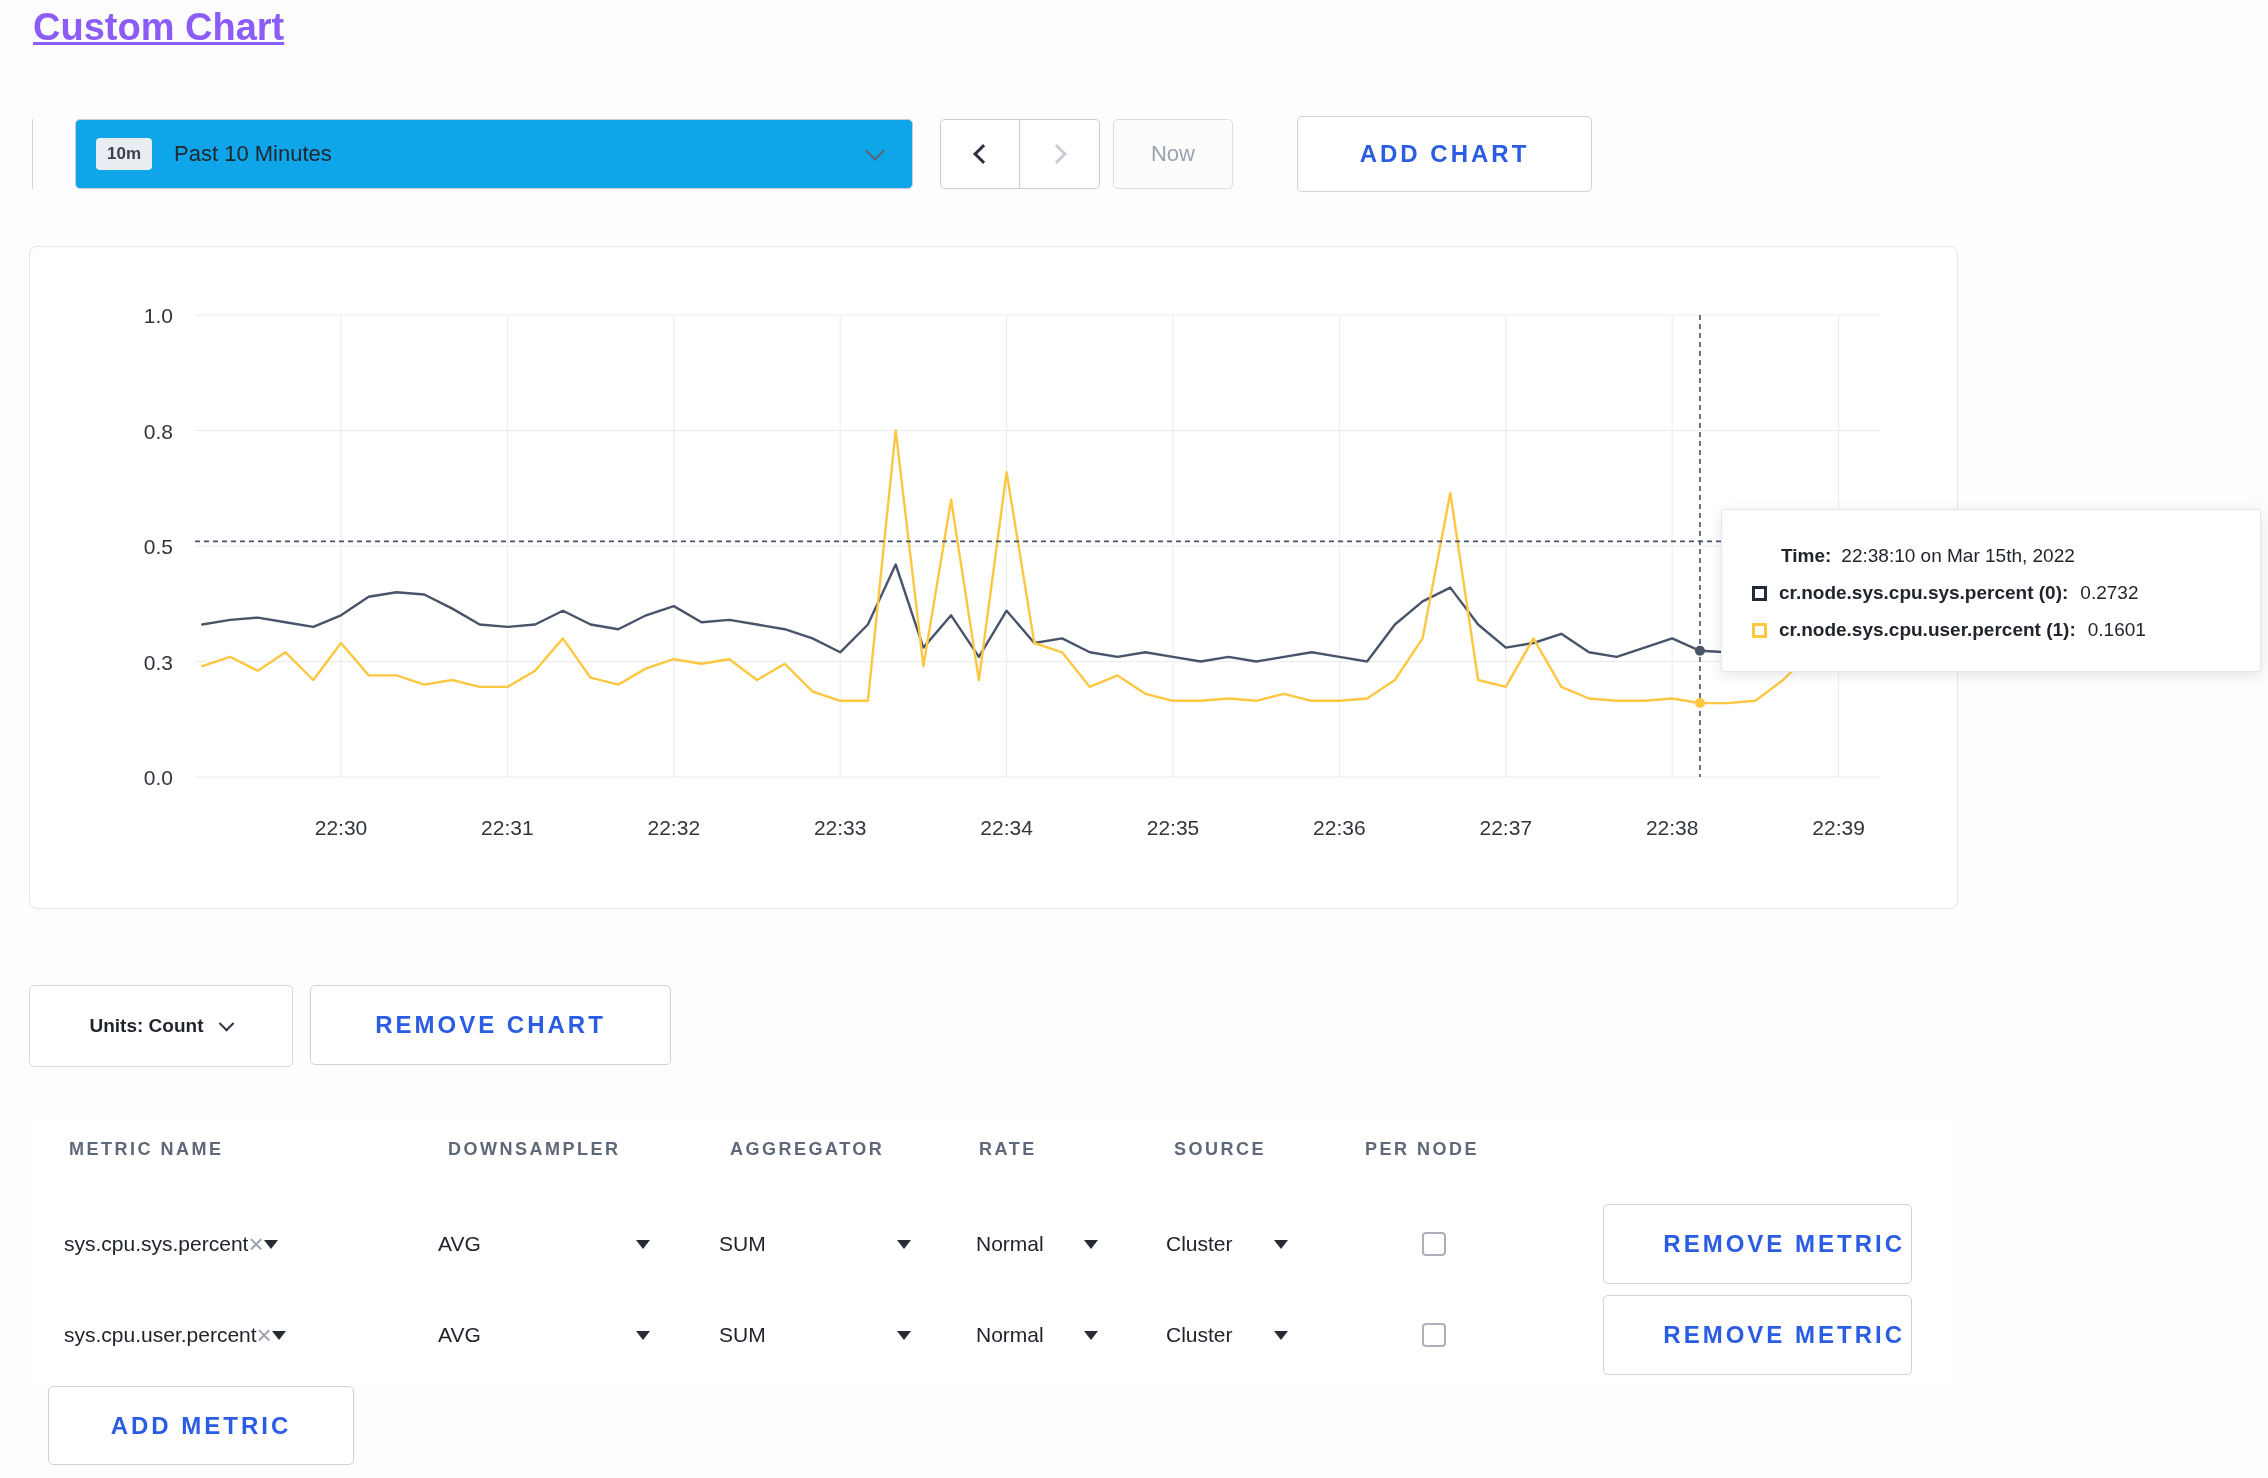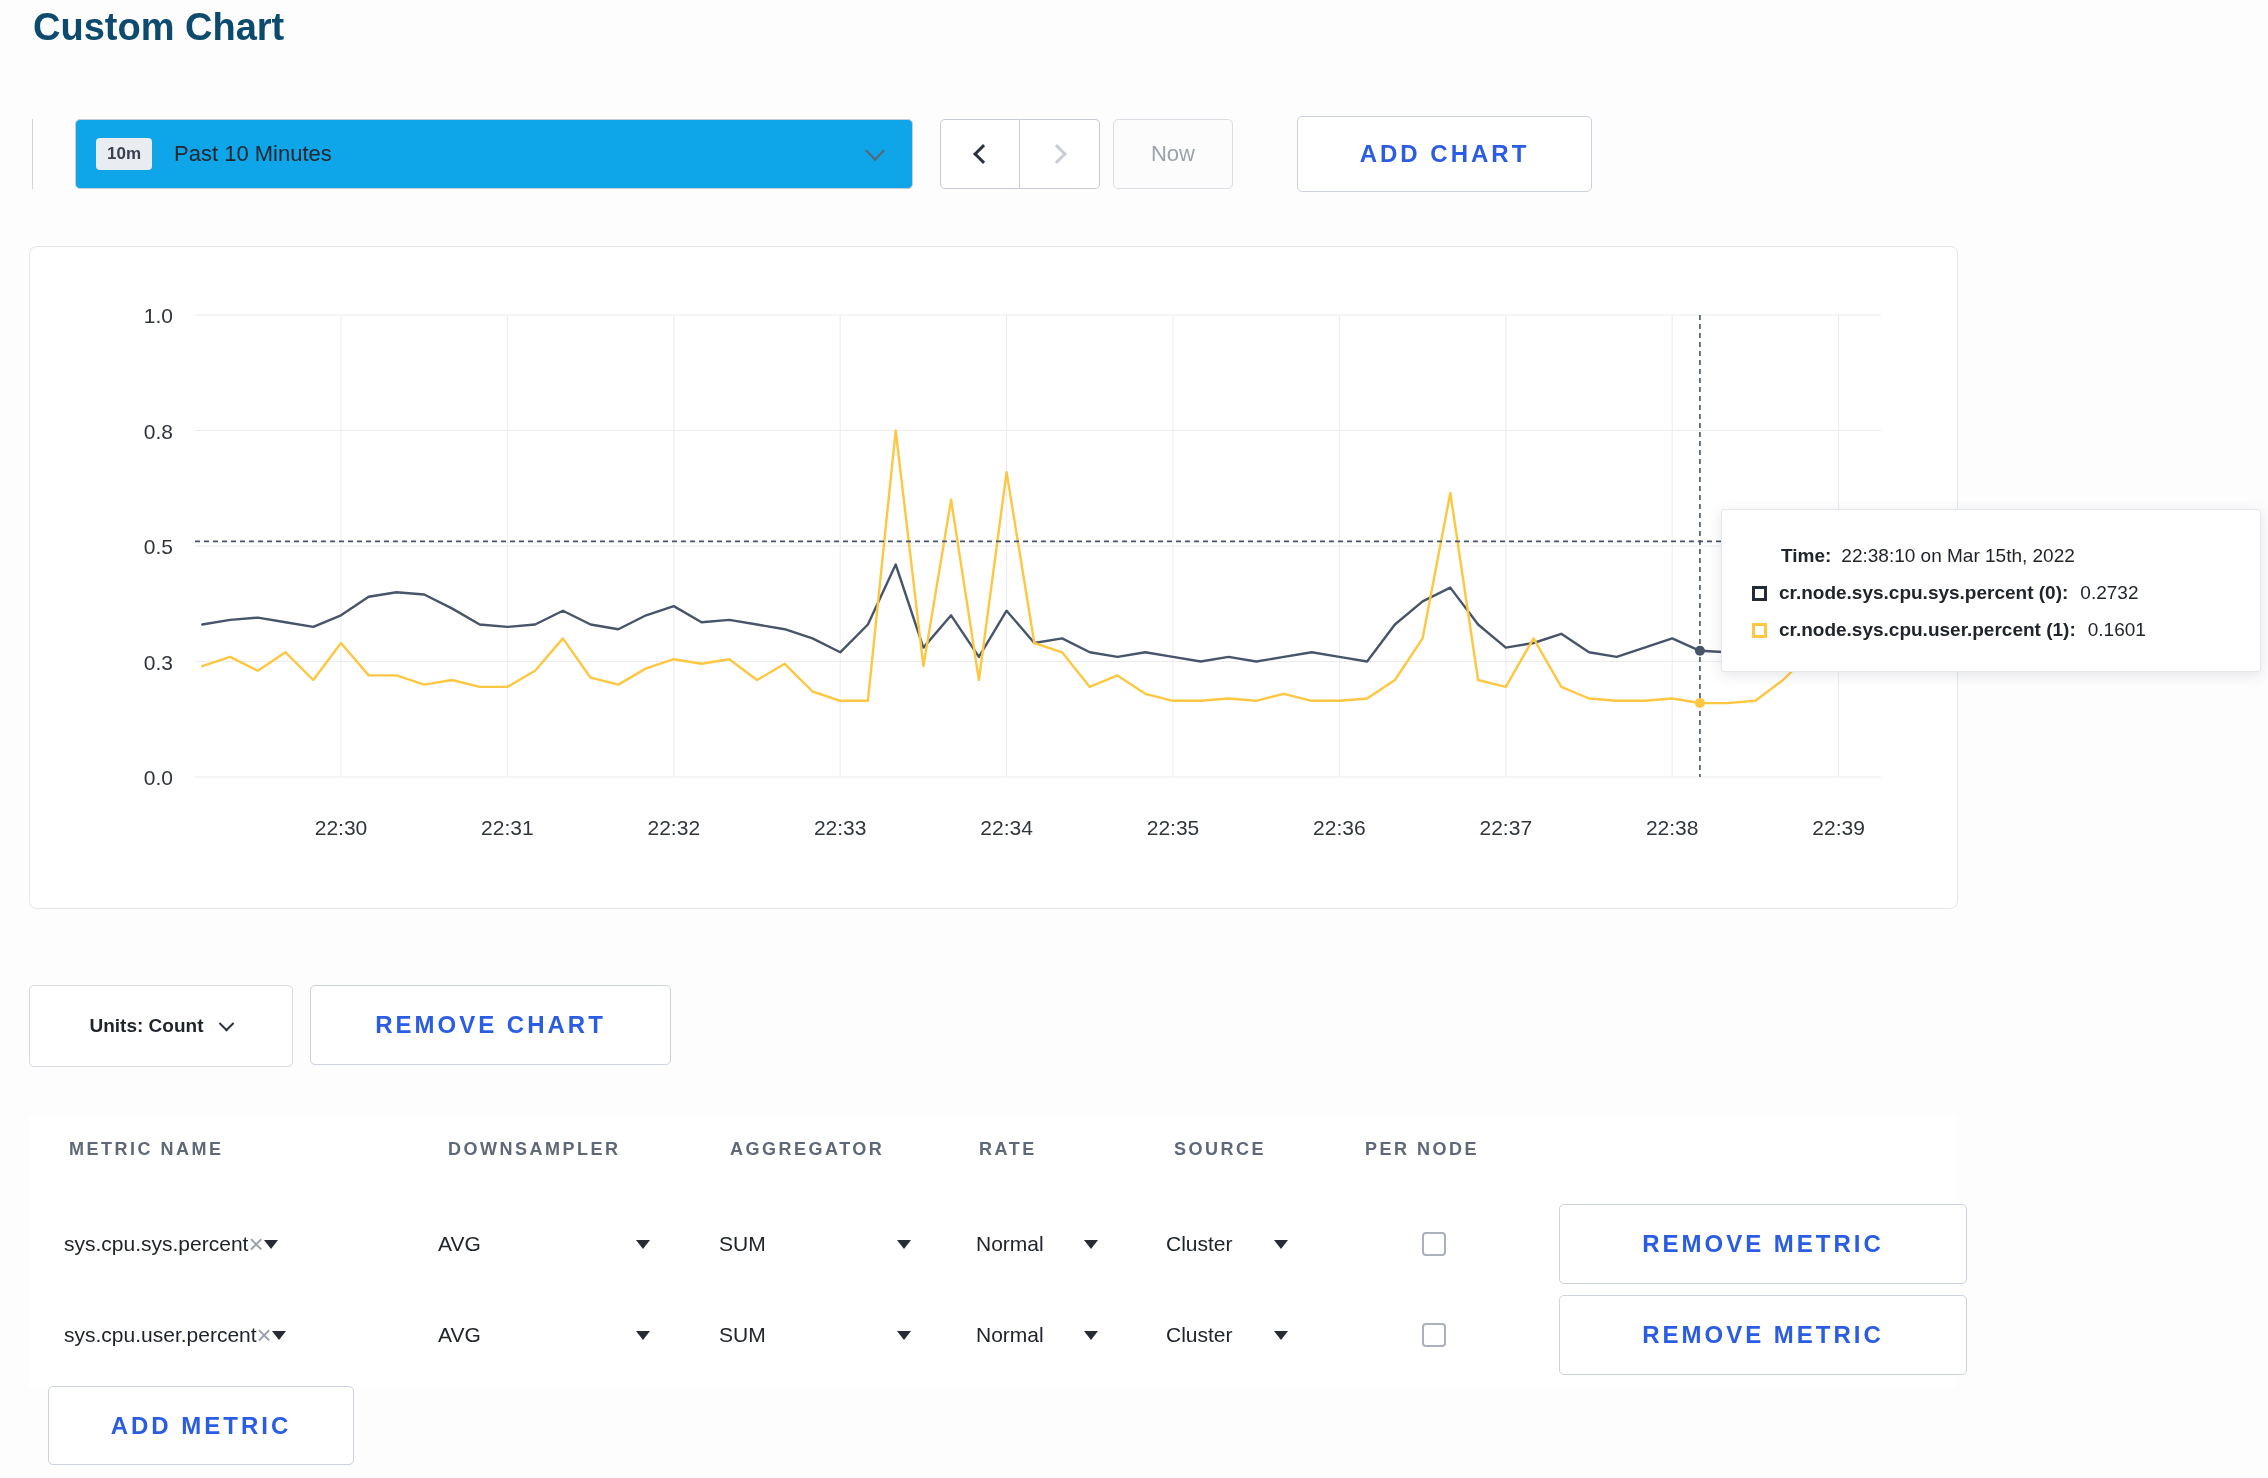--- a/index.html
+++ b/index.html
@@ -1,19 +1,19 @@
 <!DOCTYPE html>
 <html><head>
 <meta charset="utf-8">
 <style>
   html,body{margin:0;padding:0;background:#fff;}
   body{font-family:"Liberation Sans",sans-serif;color:#20242c;}
   .root{position:relative;width:2268px;height:1478px;background:#fdfdfe;overflow:hidden;}
 
-  .page-title{position:absolute;left:33px;top:6px;font-size:38px;font-weight:700;color:#0c4a6e;margin:0;}
+  .page-title{position:absolute;left:33px;top:6px;font-size:38px;font-weight:700;color:#8b5cf6;margin:0;text-decoration:underline;}
 
   .toolbar-rule{position:absolute;left:32px;top:119px;width:1px;height:70px;background:#d2d6de;}
 
   .time-select{position:absolute;left:75px;top:119px;width:838px;height:70px;border:1px solid #c6cbd4;
     border-radius:5px;background:#0ea5e9;display:flex;align-items:center;padding:0 30px 0 20px;box-sizing:border-box;cursor:pointer;}
   .badge{background:#e9ecf1;border-radius:4px;font-size:17px;font-weight:700;padding:6px 11px;color:#394150;}
   .time-label{font-size:22px;margin-left:22px;color:#22262e;}
 
   .chev{display:inline-block;box-sizing:border-box;}
   .chev-down{width:14px;height:14px;border-right:2px solid #5d6472;border-bottom:2px solid #5d6472;
@@ -60,21 +60,21 @@
   .cell{position:absolute;top:50%;transform:translateY(-50%);}
   .metric-cell{left:35px;display:flex;align-items:center;font-size:21px;color:#20242c;cursor:pointer;}
   .clear-x{color:#99a0ac;font-size:26px;line-height:1;cursor:pointer;}
   .tri{width:0;height:0;border-left:7px solid transparent;border-right:7px solid transparent;border-top:9px solid #262b34;flex:0 0 auto;}
   .sel{display:flex;align-items:center;justify-content:space-between;font-size:21px;cursor:pointer;}
   .sel.ds{left:409px;width:212px;}
   .sel.ag{left:690px;width:192px;}
   .sel.rt{left:947px;width:122px;}
   .sel.src{left:1137px;width:122px;}
   .checkbox{left:1393px;width:24px;height:24px;border:2px solid #aab1bd;border-radius:4px;background:#fff;cursor:pointer;box-sizing:border-box;}
-  .remove-metric{left:1530px;width:408px;height:80px;}
+  .remove-metric{left:1574px;width:309px;height:80px;text-align:right;}
   .add-metric{position:absolute;left:48px;top:1386px;width:306px;height:79px;}
 </style>
 </head>
 <body>
 
 <div class="root">
 
   <h1 class="page-title">Custom Chart</h1>
 
   <div class="toolbar-rule"></div>

